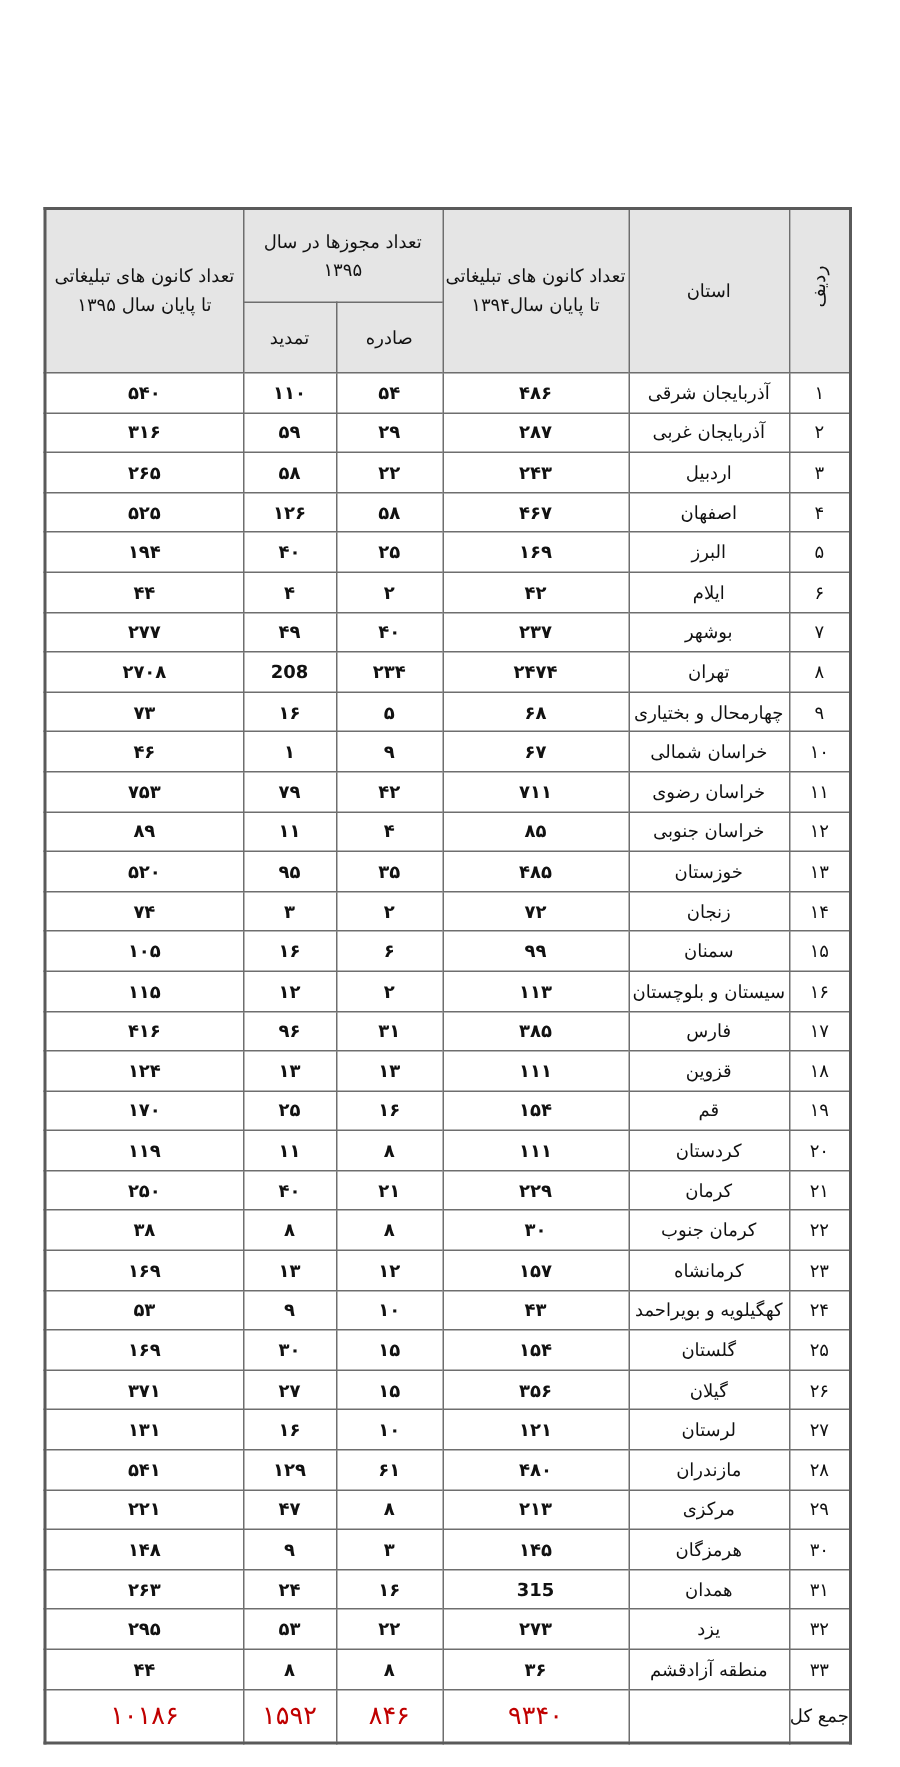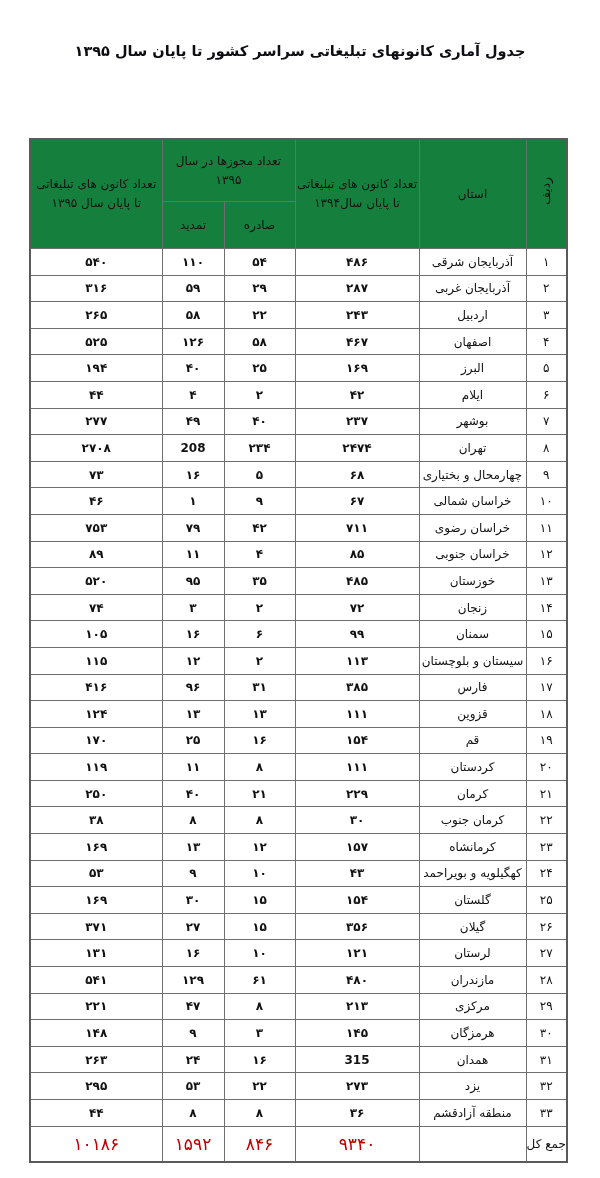--- a/index.html
+++ b/index.html
@@ -123,26 +123,25 @@
   }
   tr.total-row td.radif {
     color: #111111;
     font-weight: normal;
     font-size: 12px;
   }
   tr.total-row td.ostan {
     color: #111111;
   }
 </style>
-<style>tr.total-row td { color: #c00000; }tr.total-row td.radif, tr.total-row td.ostan { color: #111111; }thead th { background: #15803d; }table.stats th, table.stats td { border-color: #6e6e6e; }</style></head>
+<style>tr.total-row td { color: #c00000; }tr.total-row td.radif, tr.total-row td.ostan { color: #111111; }thead th { background: #e5e5e5; }table.stats th, table.stats td { border-color: #6e6e6e; }</style></head>
 <body>
 
 <div class="page">
 
-  <div class="title">جدول آماری کانونهای تبلیغاتی سراسر کشور تا پایان  سال ۱۳۹۵</div>
 
   <div class="table-wrap">
     <table class="stats">
       <colgroup>
         <col class="c-radif">
         <col class="c-ostan">
         <col class="c-prev">
         <col class="c-issue">
         <col class="c-renew">
         <col class="c-total">

